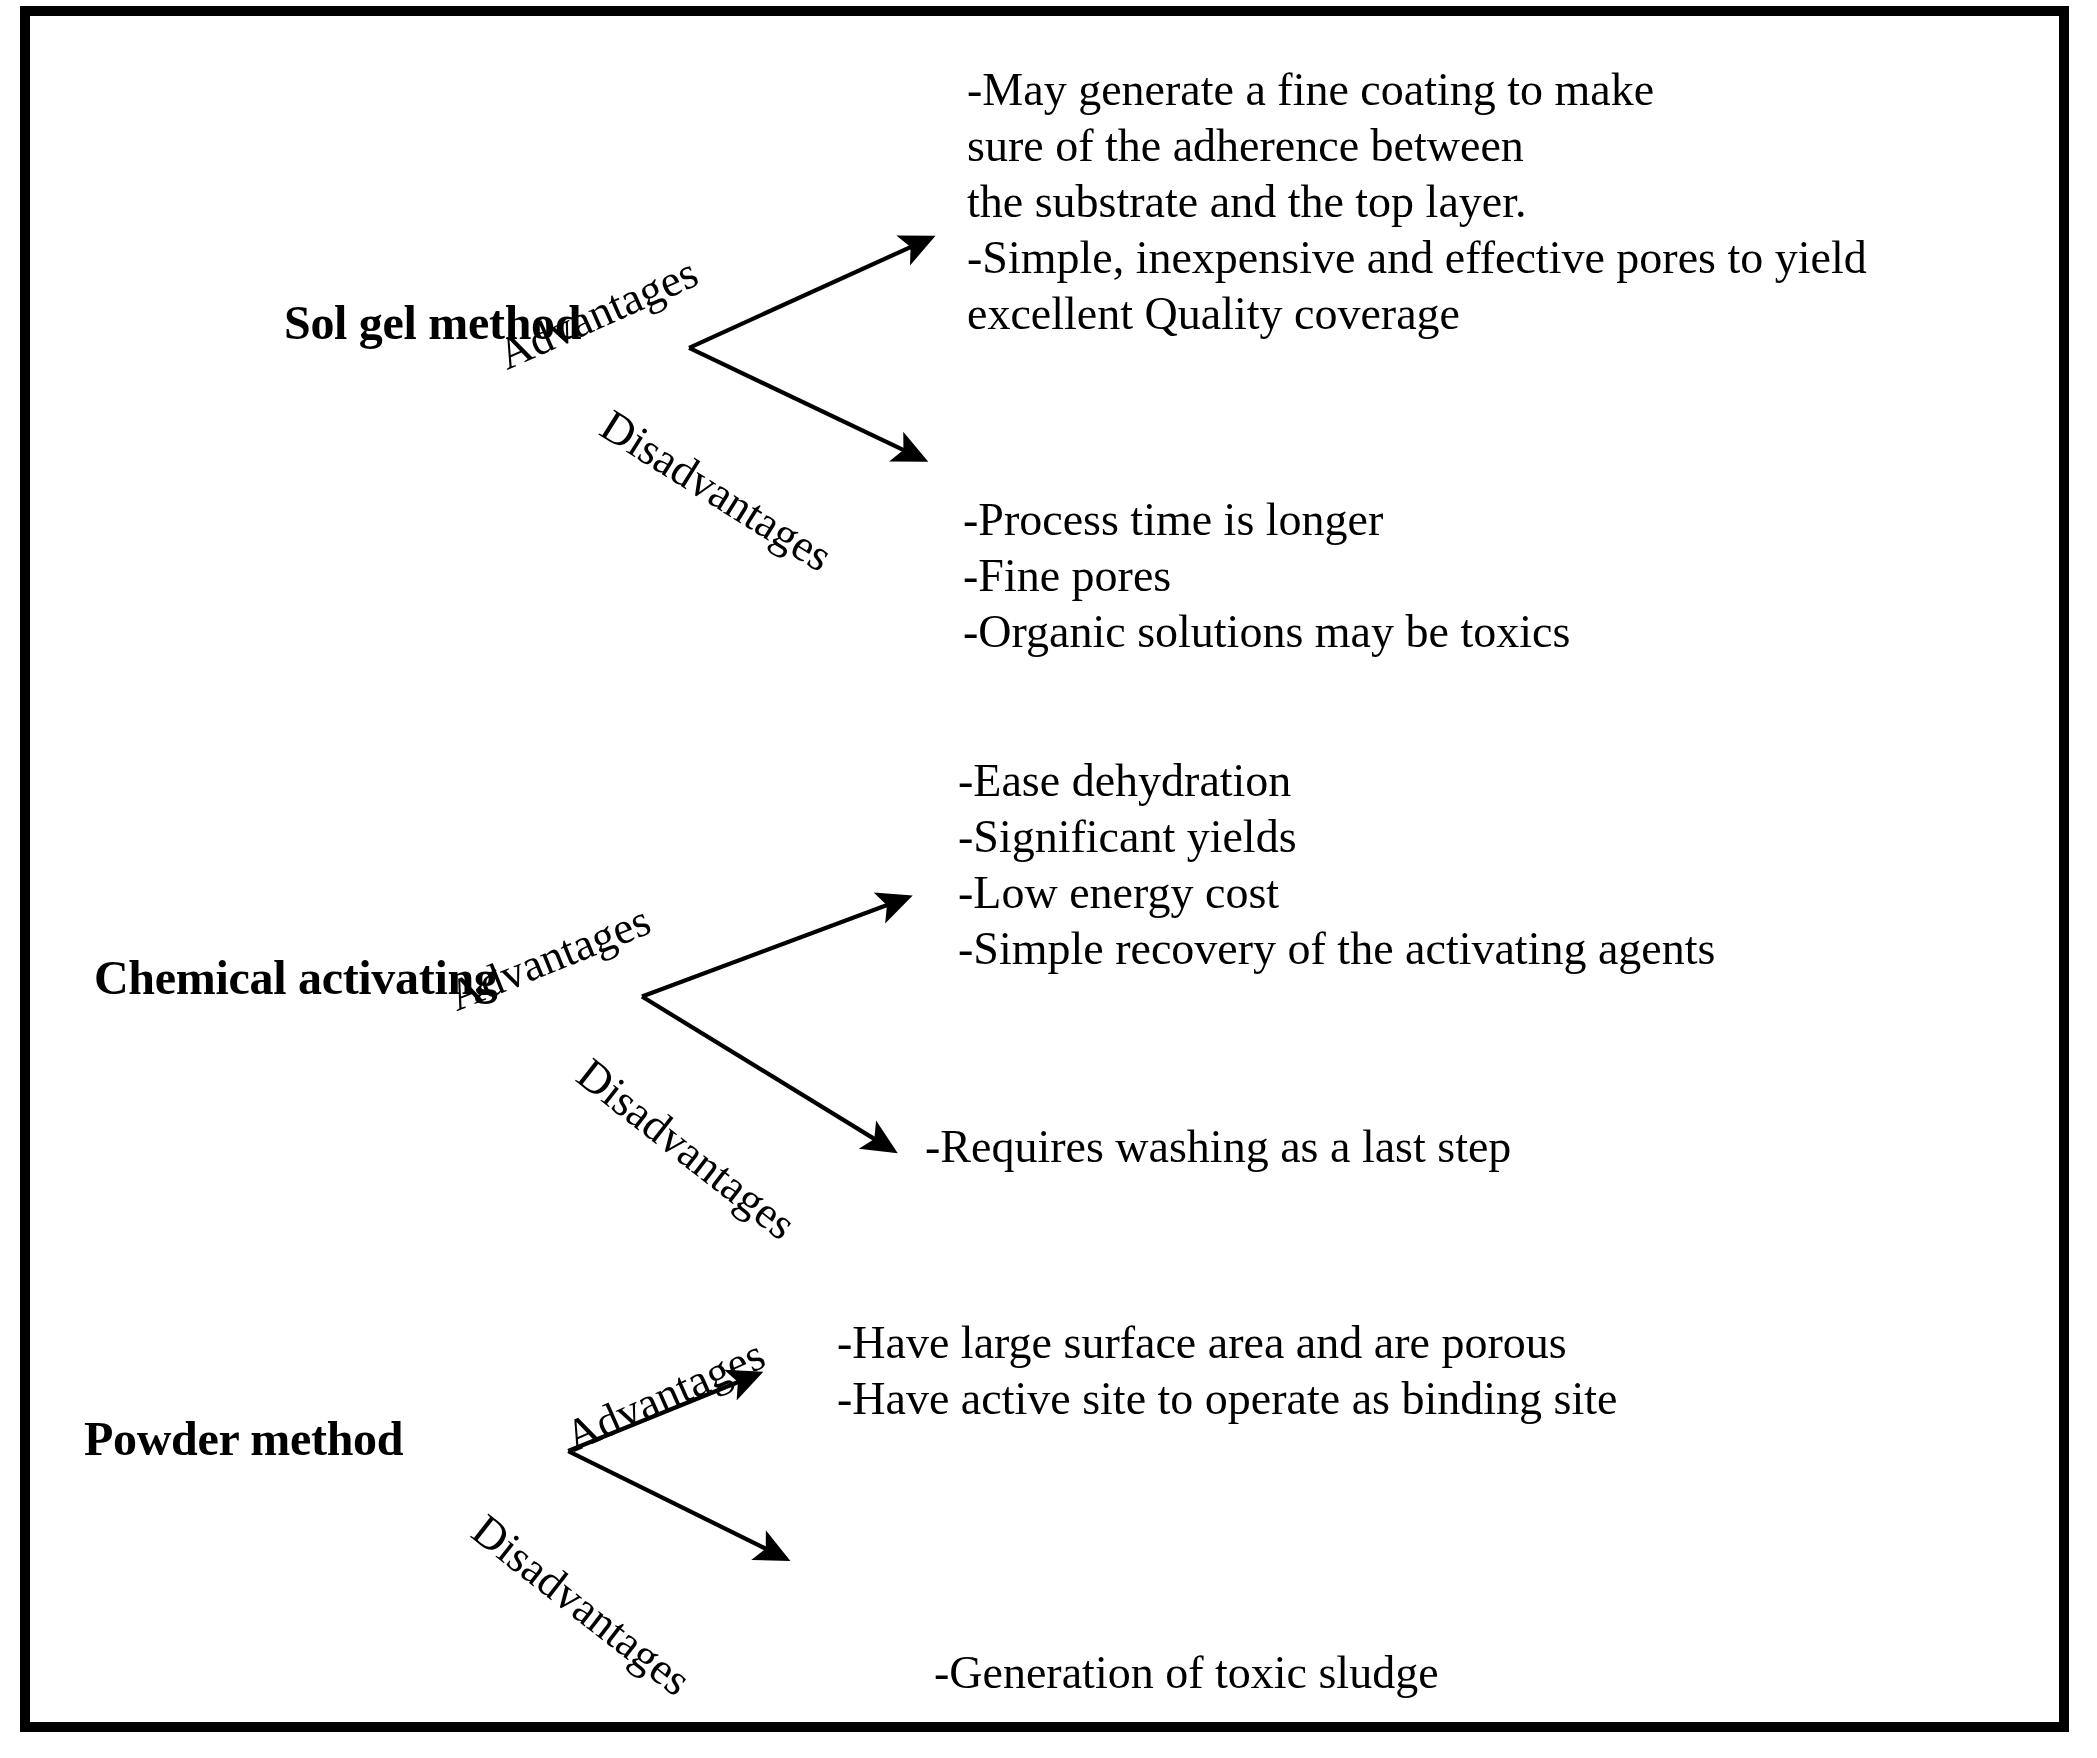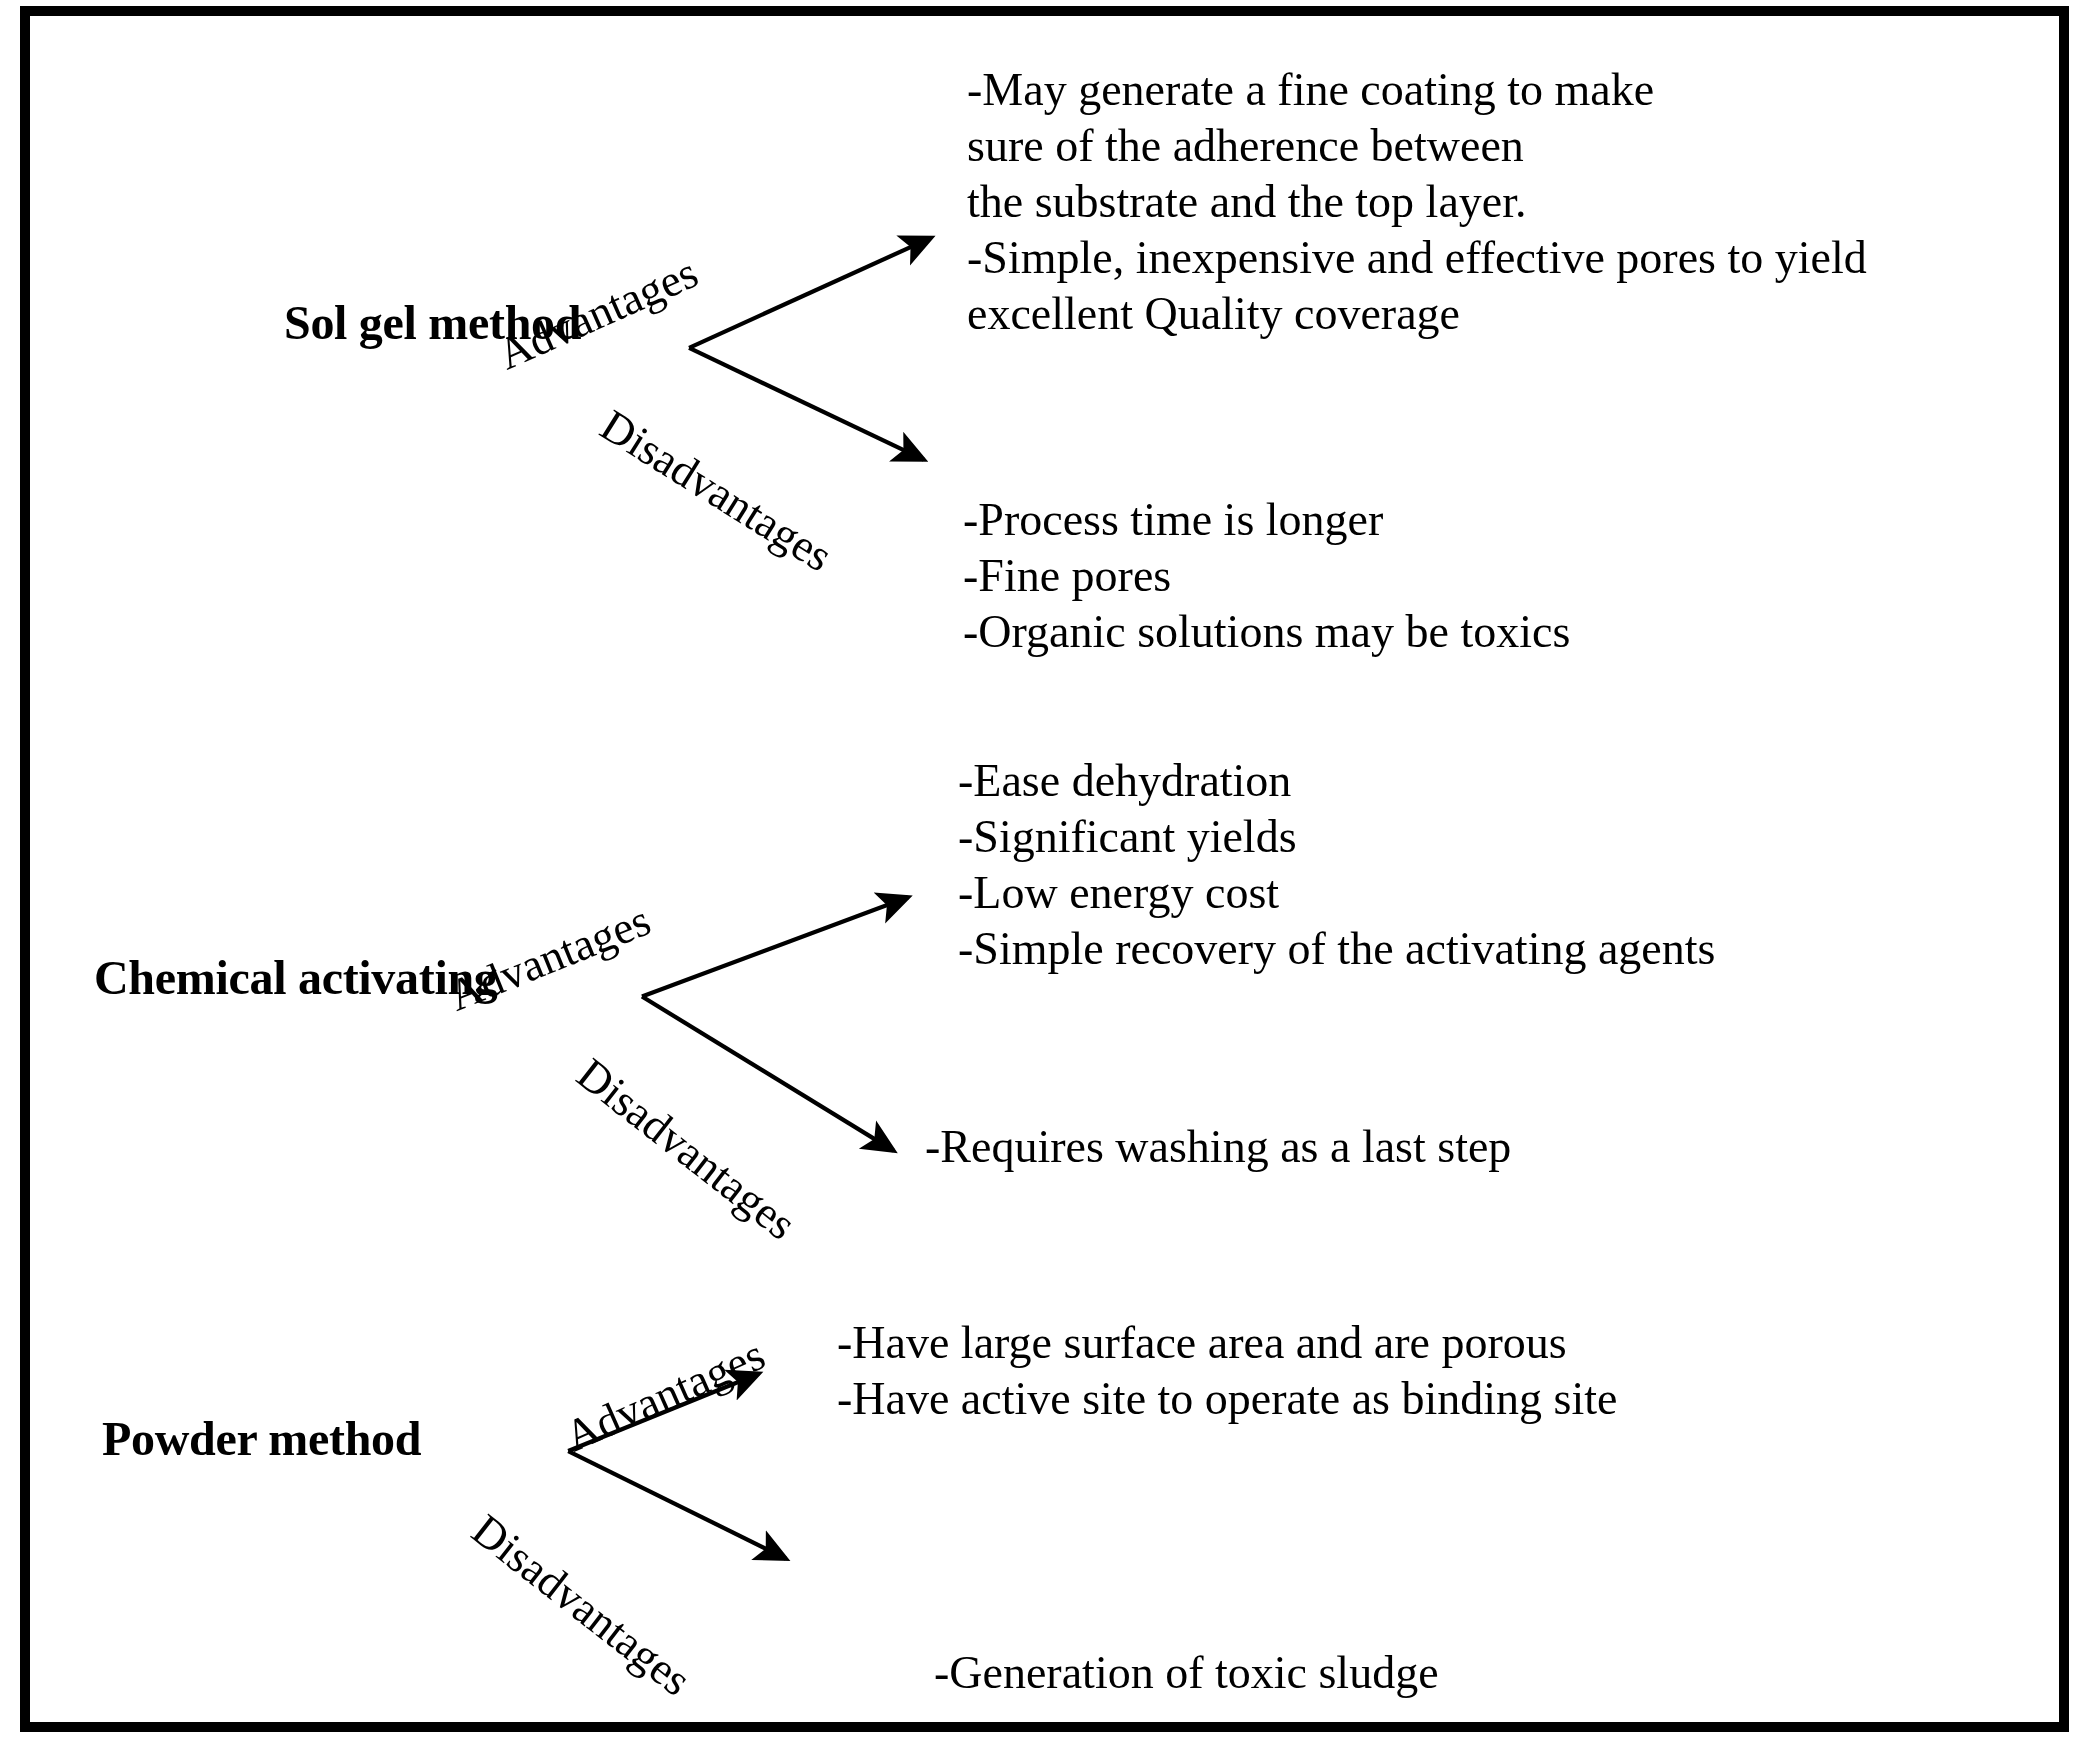--- a/index.html
+++ b/index.html
@@ -125,21 +125,21 @@
     <span class="line">-Ease dehydration</span>
     <span class="line">-Significant  yields</span>
     <span class="line">-Low energy  cost</span>
     <span class="line">-Simple  recovery  of the activating  agents</span>
   </div>
 
   <div class="text-block" style="left:925px; top:1119px;font-family:Liberation Serif, serif;">
     <span class="line">-Requires  washing  as a last step</span>
   </div>
 
-  <div class="node-label" style="left:102px; top:1415px;">Powder method</div>
+  <div class="node-label" style="left:84px; top:1415px;">Powder method</div>
 
   <div class="branch-label" style="left:762px; top:1330px; transform: rotate(-24deg) translate(-100%, 0);">Advantages</div>
 
   <div class="branch-label" style="left:478px; top:1502px; transform: rotate(38deg);">Disadvantages</div>
 
   <div class="text-block" style="left:837px; top:1315px;">
     <span class="line">-Have large surface area and  are porous</span>
     <span class="line">-Have active site to operate as binding site</span>
   </div>
 

